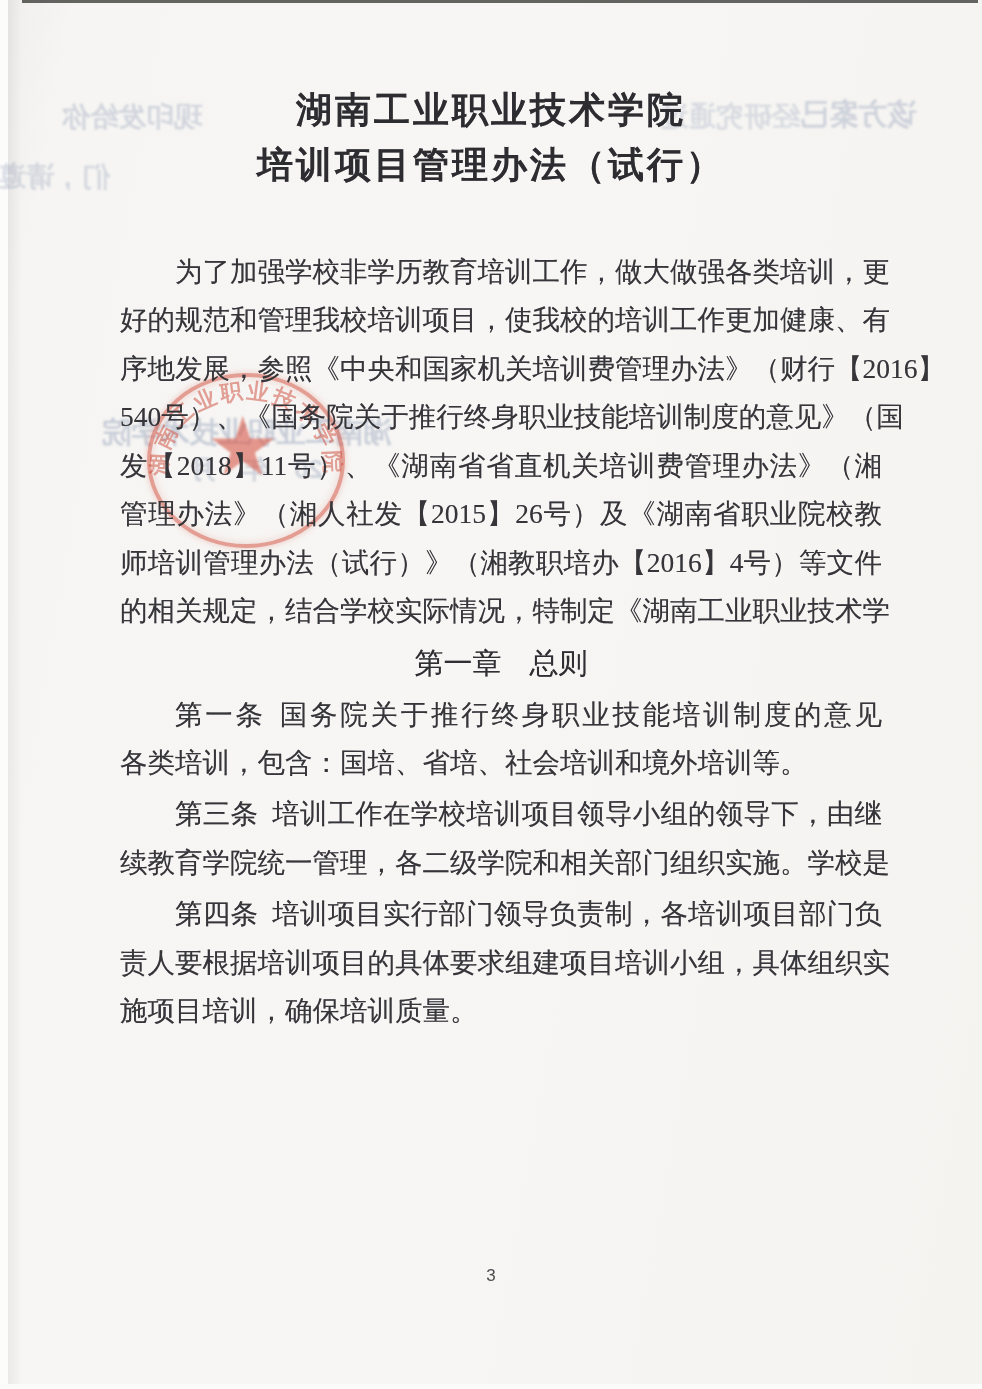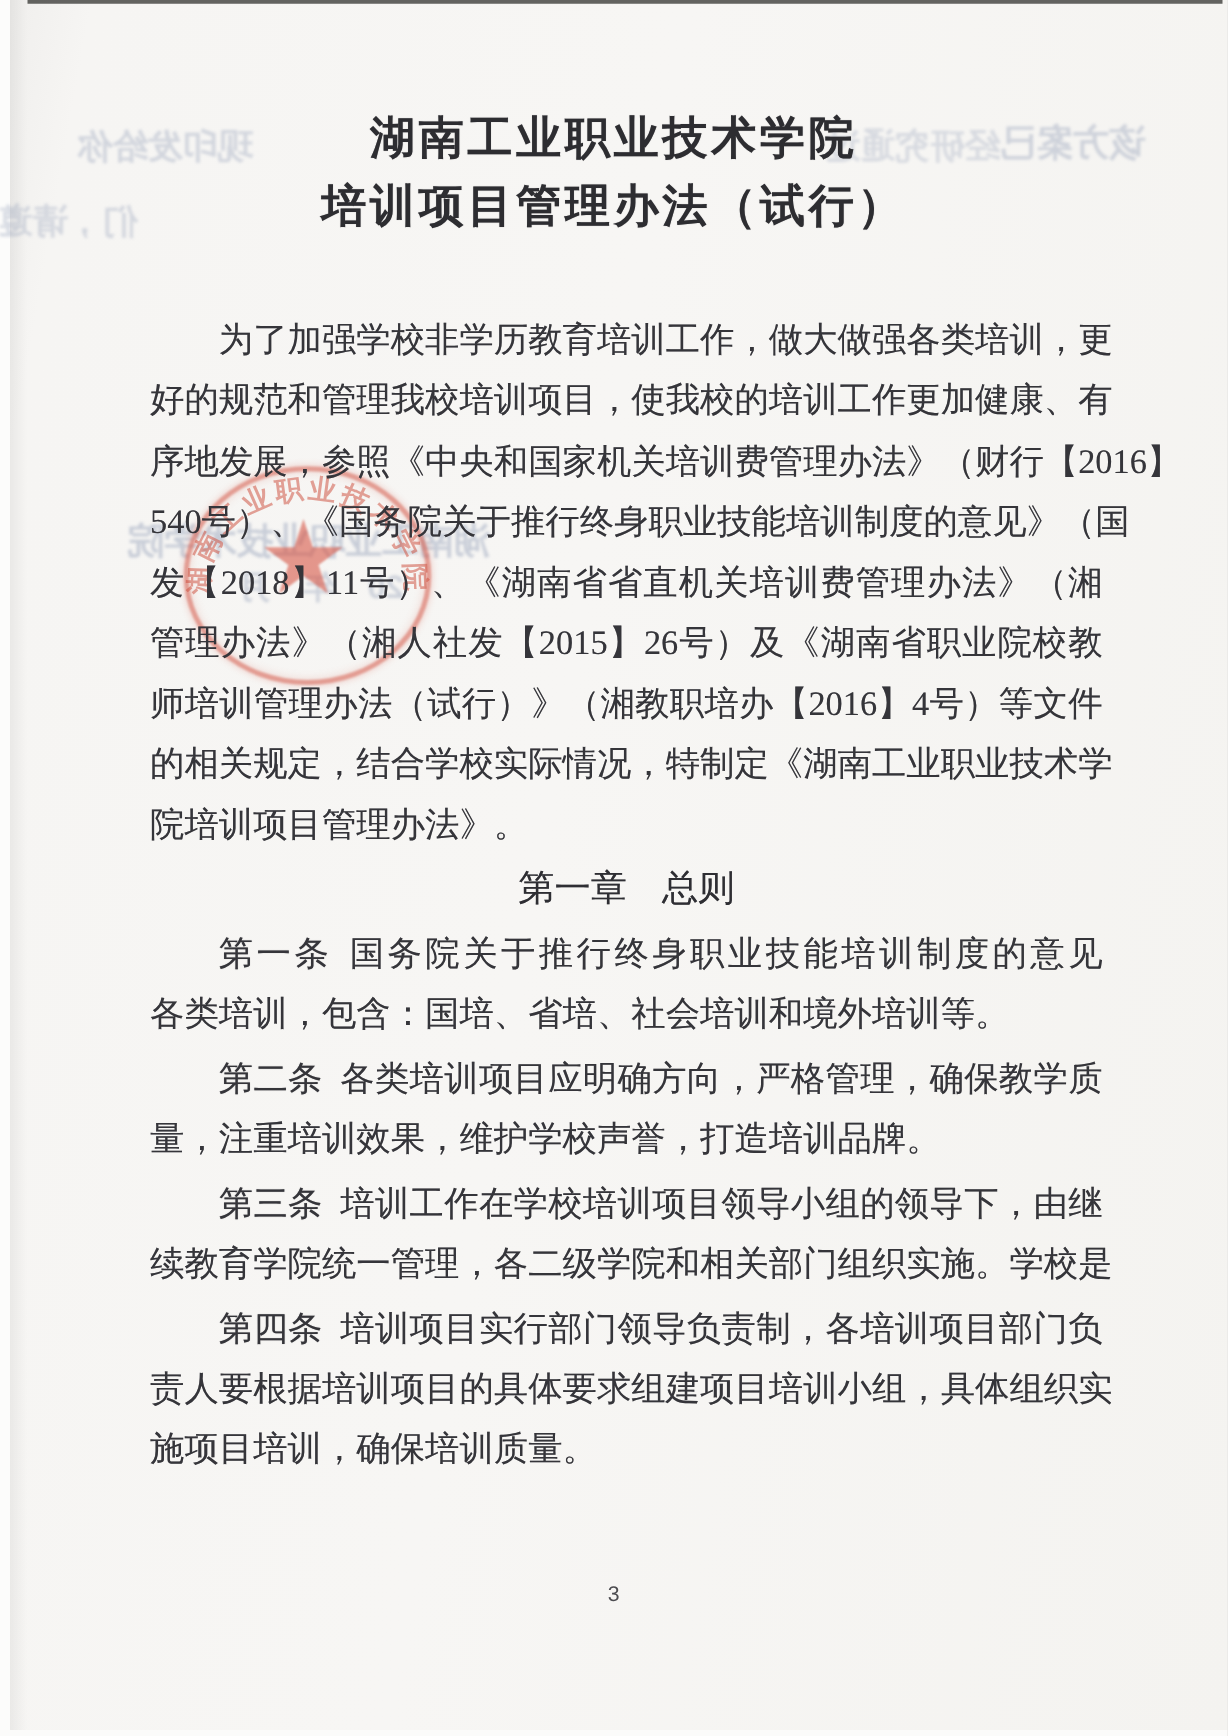--- a/index.html
+++ b/index.html
@@ -146,36 +146,31 @@
 
     <div class="intro">
       <div class="line indent">为了加强学校非学历教育培训工作，做大做强各类培训，更</div>
       <div class="line">好的规范和管理我校培训项目，使我校的培训工作更加健康、有</div>
       <div class="line">序地发展，参照《中央和国家机关培训费管理办法》（财行【2016】</div>
       <div class="line">540号）、《国务院关于推行终身职业技能培训制度的意见》（国</div>
       <div class="line">发【2018】11号）、《湖南省省直机关培训费管理办法》（湘</div>
       <div class="line">管理办法》（湘人社发【2015】26号）及《湖南省职业院校教</div>
       <div class="line">师培训管理办法（试行）》（湘教职培办【2016】4号）等文件</div>
       <div class="line">的相关规定，结合学校实际情况，特制定《湖南工业职业技术学</div>
-      <div class="line last">院培训项目管理办法》。</div>
     </div>
 
     <div class="chapter">
       <span>第一章</span><span class="gap"></span><span>总则</span>
     </div>
 
     <div class="article">
       <div class="line indent"><span class="lead">第一条</span><span>国务院关于推行终身职业技能培训制度的意见</span></div>
       <div class="line last">各类培训，包含：国培、省培、社会培训和境外培训等。</div>
     </div>
 
-    <div class="article">
-      <div class="line indent"><span class="lead">第二条</span><span>各类培训项目应明确方向，严格管理，确保教学质</span></div>
-      <div class="line last">量，注重培训效果，维护学校声誉，打造培训品牌。</div>
-    </div>
 
     <div class="article">
       <div class="line indent"><span class="lead">第三条</span><span>培训工作在学校培训项目领导小组的领导下，由继</span></div>
       <div class="line">续教育学院统一管理，各二级学院和相关部门组织实施。学校是</div>
     </div>
 
     <div class="article">
       <div class="line indent"><span class="lead">第四条</span><span>培训项目实行部门领导负责制，各培训项目部门负</span></div>
       <div class="line">责人要根据培训项目的具体要求组建项目培训小组，具体组织实</div>
       <div class="line last">施项目培训，确保培训质量。</div>

